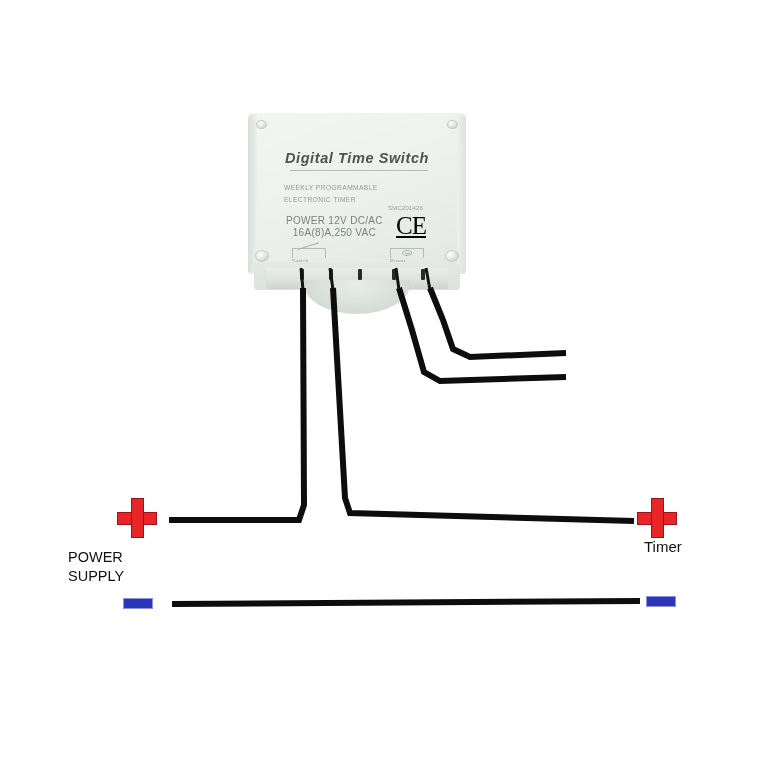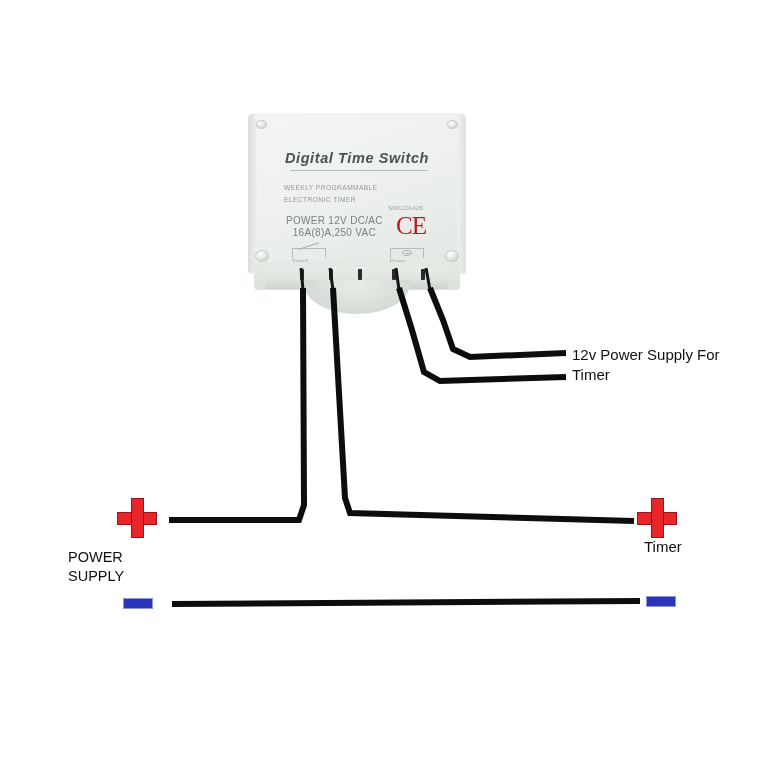--- a/index.html
+++ b/index.html
@@ -110,22 +110,23 @@
     font-size: 6px;
     letter-spacing: 0.2px;
     color: #9aa49d;
   }
   .dev-ce {
     position: absolute;
     left: 148px;
     top: 100px;
     font-size: 25px;
     letter-spacing: -1px;
-    color: #b91c1c;
+    color: #000000;
     font-family: "Liberation Serif", serif;
+    text-decoration: underline;
   }
 
   
   .legend {
     position: absolute;
     font-size: 5.2px;
     color: #9ba59e;
     letter-spacing: 0.2px;
   }
   .legend .lbox {
@@ -325,21 +326,19 @@
 
   <div class="plus" style="left:637px; top:498px;">
     <i></i>
     <b></b>
   </div>
 
   <div class="minus" style="left:123px; top:598px;"></div>
 
   <div class="minus" style="left:646px; top:596px;"></div>
 
-  <div class="lbl" id="label-supply-12v">12v Power Supply For
-Timer</div>
 
   <div class="lbl" id="label-power-supply">POWER
 SUPPLY</div>
 
   <div class="lbl" id="label-load">Timer</div>
 
 </div>
 
 </body></html>

